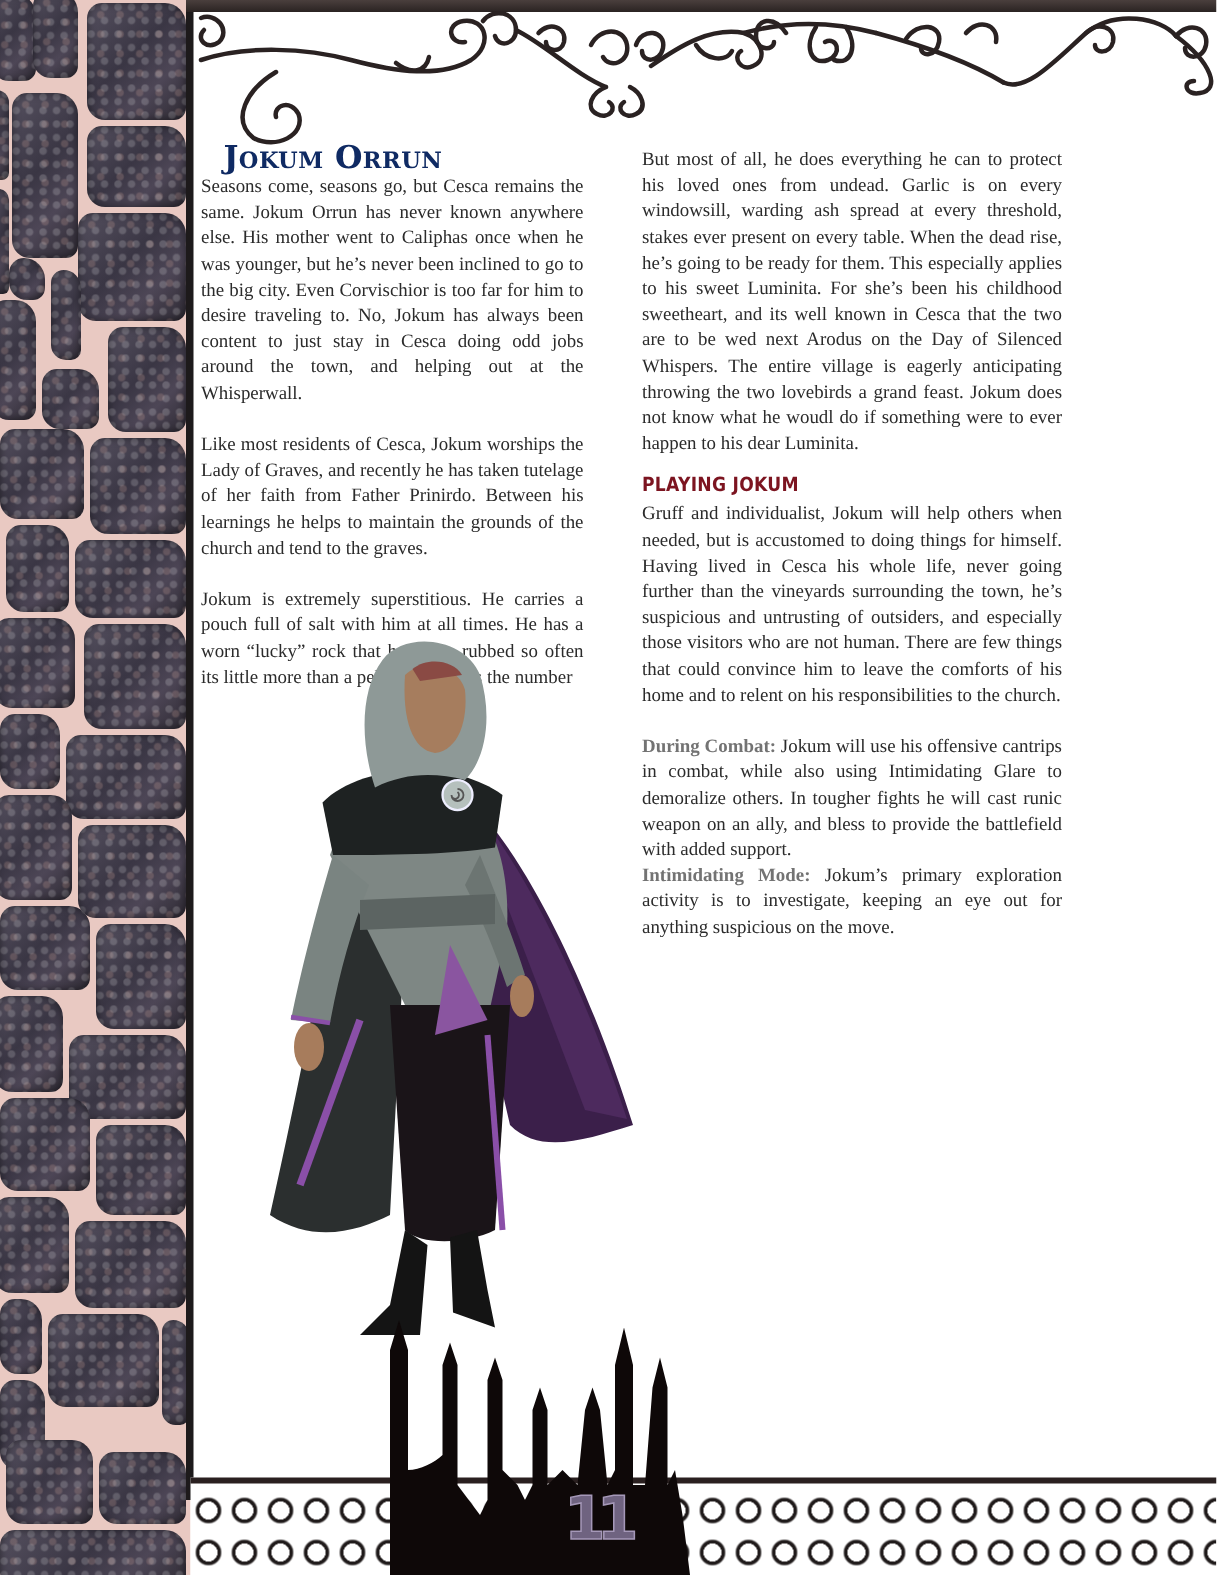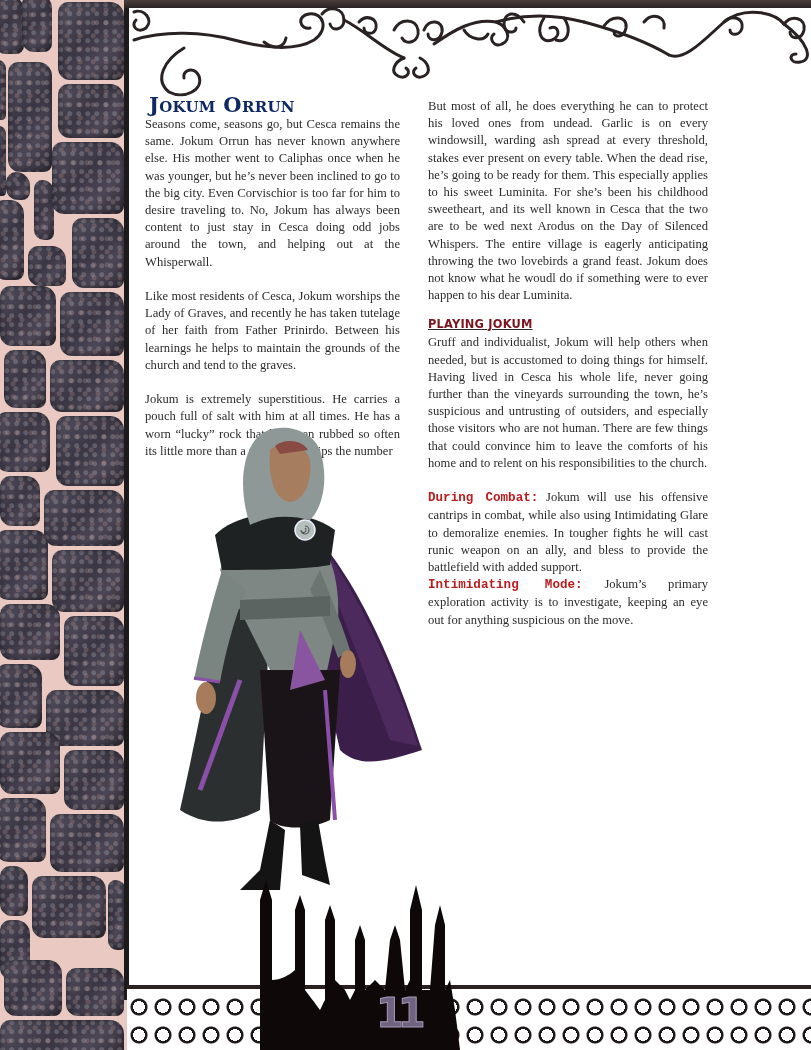--- a/index.html
+++ b/index.html
@@ -16,25 +16,25 @@
 
   
   .frame-left { position:absolute; left:124px; top:0; width:5px; height:1000px; background:#1d1a1b; }
   .frame-top { position:absolute; left:124px; top:0; width:687px; height:8px; background:linear-gradient(#4a3f3d,#2a2322); }
   .top-scroll { position:absolute; left:124px; top:0; width:687px; height:100px; }
 
   
   .title { position:absolute; left:149px; top:92px; font-family:"DejaVu Serif", serif; font-weight:bold; font-variant:small-caps; font-size:21px; color:#0f2a63; letter-spacing:0.3px; margin:0; }
   .col { position:absolute; font-size:12.6px; line-height:17.2px; color:#2b2b2b; text-align:justify; }
   .col p { margin:0 0 17.2px 0; }
-  .col-left { left:145px; top:116px; width:255px; }
+  .col-left { left:134px; top:116px; width:255px; }
   .col-right { left:428px; top:98px; width:280px; }
   .subhead { font-family:"DejaVu Sans", sans-serif; font-weight:bold; font-size:13px; color:#7c1420; letter-spacing:0.2px; margin:0; line-height:20px; transform:scaleX(0.88); transform-origin:left; }
-  .subhead-wrap { margin-top:-2px;text-decoration:underline; }
-  .b { font-weight:bold; color:#b91c1c;font-family:Liberation Mono, monospace; }
+  .subhead-wrap { margin-top:-2px; }
+  .b { font-weight:bold; color:#737373; }
 
   
   .figure { position:absolute; left:160px; top:420px; width:270px; height:480px; }
 
   
   .fence { position:absolute; left:127px; top:985px; width:684px; height:65px; background:#fff; border-top:4px solid #2a2020; overflow:hidden; }
   .fence-pattern { position:absolute; inset:0; background:
      radial-gradient(circle at 12px 18px, transparent 6px, #1f1a1a 6px 8px, transparent 9px),
      radial-gradient(circle at 12px 46px, transparent 6px, #1f1a1a 6px 8px, transparent 9px);
      background-size:24px 64px; }
@@ -122,21 +122,21 @@
   <p>Jokum is extremely superstitious. He carries a pouch full of salt with him at all times. He has a worn “lucky” rock that has been rubbed so often its little more than a pebble. He skips the  number</p>
 </div>
 
 <div class="col col-right">
   <p style="margin-bottom:12px">But most of all, he does everything he can to protect his loved ones from undead. Garlic is on every windowsill, warding ash spread at every threshold, stakes ever present on every table. When the dead rise, he’s going to be  ready for them. This especially applies to his sweet Luminita. For she’s been his childhood sweetheart, and its well known in Cesca that the two are to be wed next Arodus on the Day of Silenced Whispers. The entire village is eagerly anticipating throwing the two lovebirds a grand feast.  Jokum does not know what he woudl do if something were to ever happen to his dear Luminita.</p>
   <div class="subhead-wrap">
     <h2 class="subhead">PLAYING JOKUM</h2>
   </div>
   <p>Gruff and individualist, Jokum will help others when needed, but is accustomed to doing things for himself. Having lived in Cesca his whole life, never going further than the vineyards surrounding the town, he’s suspicious and untrusting of outsiders, and especially those visitors who are not human. There are few things that could convince him to leave the comforts of his home and to relent on his responsibilities to the church.</p>
   <p style="margin:0">
-    <span class="b">During Combat:</span><span> Jokum will use his offensive cantrips in combat, while also using Intimidating Glare to demoralize enemies. In tougher fights he will cast runic weapon on an ally, and bless to provide the battlefield with added support.</span>
+    <span class="b">During Combat:</span><span> Jokum will use his offensive cantrips in combat, while also using Intimidating Glare to demoralize others. In tougher fights he will cast runic weapon on an ally, and bless to provide the battlefield with added support.</span>
   </p>
   <p style="margin:0">
     <span class="b">Intimidating Mode:</span><span> Jokum’s primary exploration activity is to investigate, keeping an eye out for anything suspicious on the move.</span>
   </p>
 </div>
 
 <svg class="figure" viewBox="0 0 270 480">
 
   <path d="M150 110 C200 160 240 260 262 330 C230 340 200 350 180 330 L150 200 Z" fill="#3b1f4a"></path>
   <path d="M150 110 C200 170 236 260 258 326 L230 320 Z" fill="#4d2a5e"></path>

